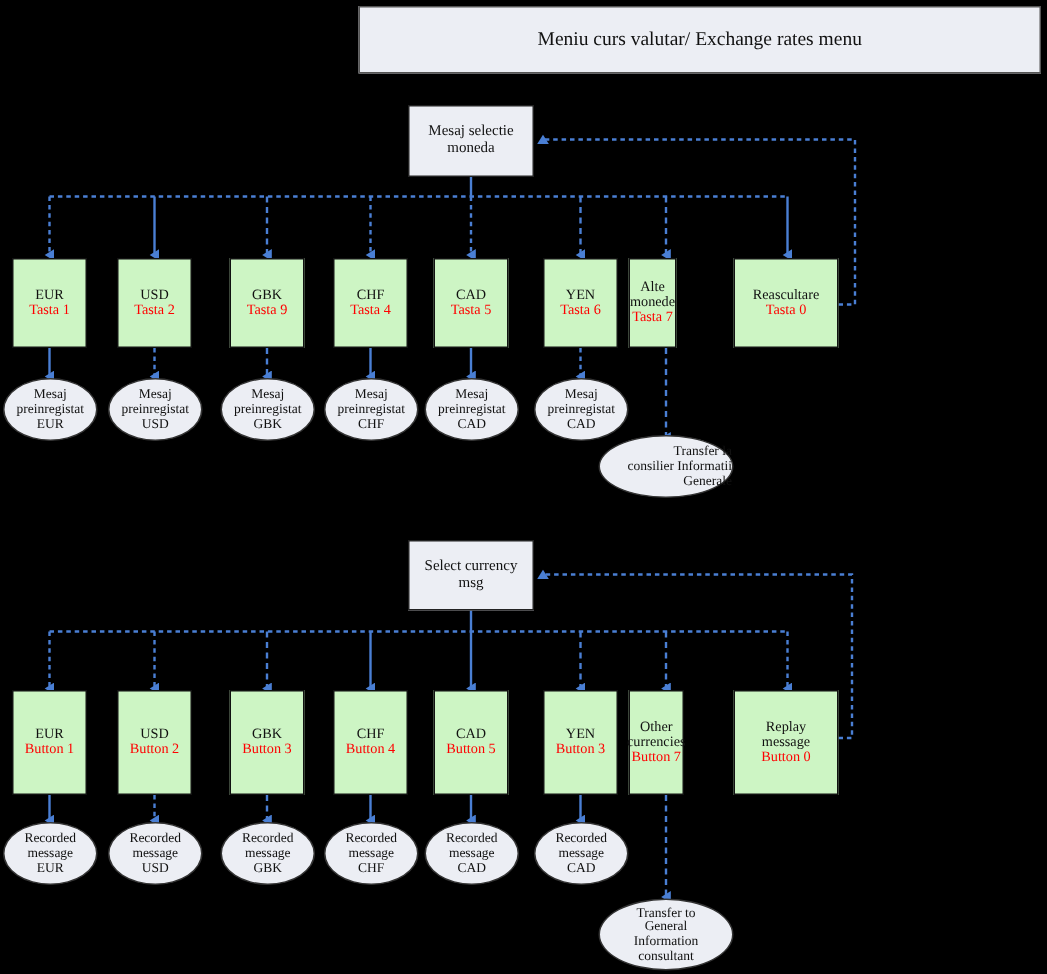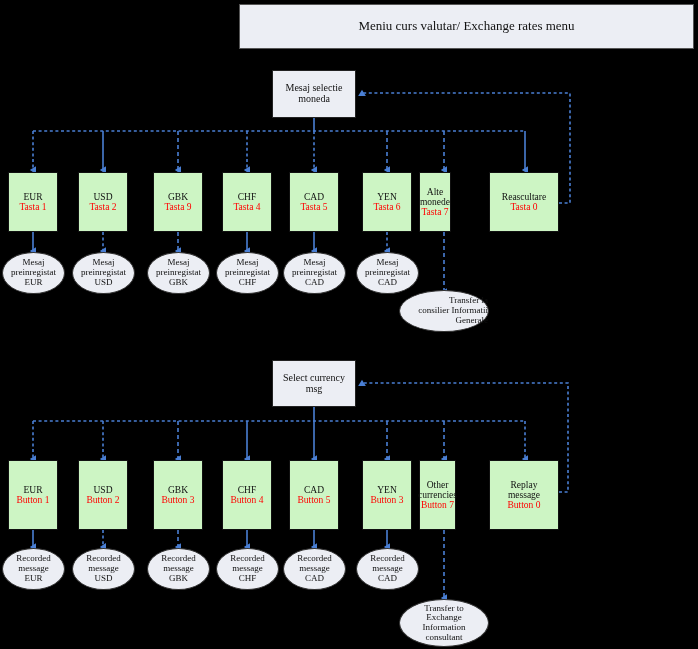--- a/index.html
+++ b/index.html
@@ -234,18 +234,18 @@
     <span class="ln">message</span>
     <span class="ln">CAD</span>
   </div>
   <div class="node ell" style="left:356px;top:548px;width:63px;height:42px;">
     <span class="ln">Recorded</span>
     <span class="ln">message</span>
     <span class="ln">CAD</span>
   </div>
   <div class="node ell" style="left:399px;top:599px;width:90px;height:48px;">
     <span class="ln">Transfer to</span>
-    <span class="ln">Exchange</span>
+    <span class="ln">General</span>
     <span class="ln">Information</span>
     <span class="ln">consultant</span>
   </div>
 
 </div>
 
 </body></html>

